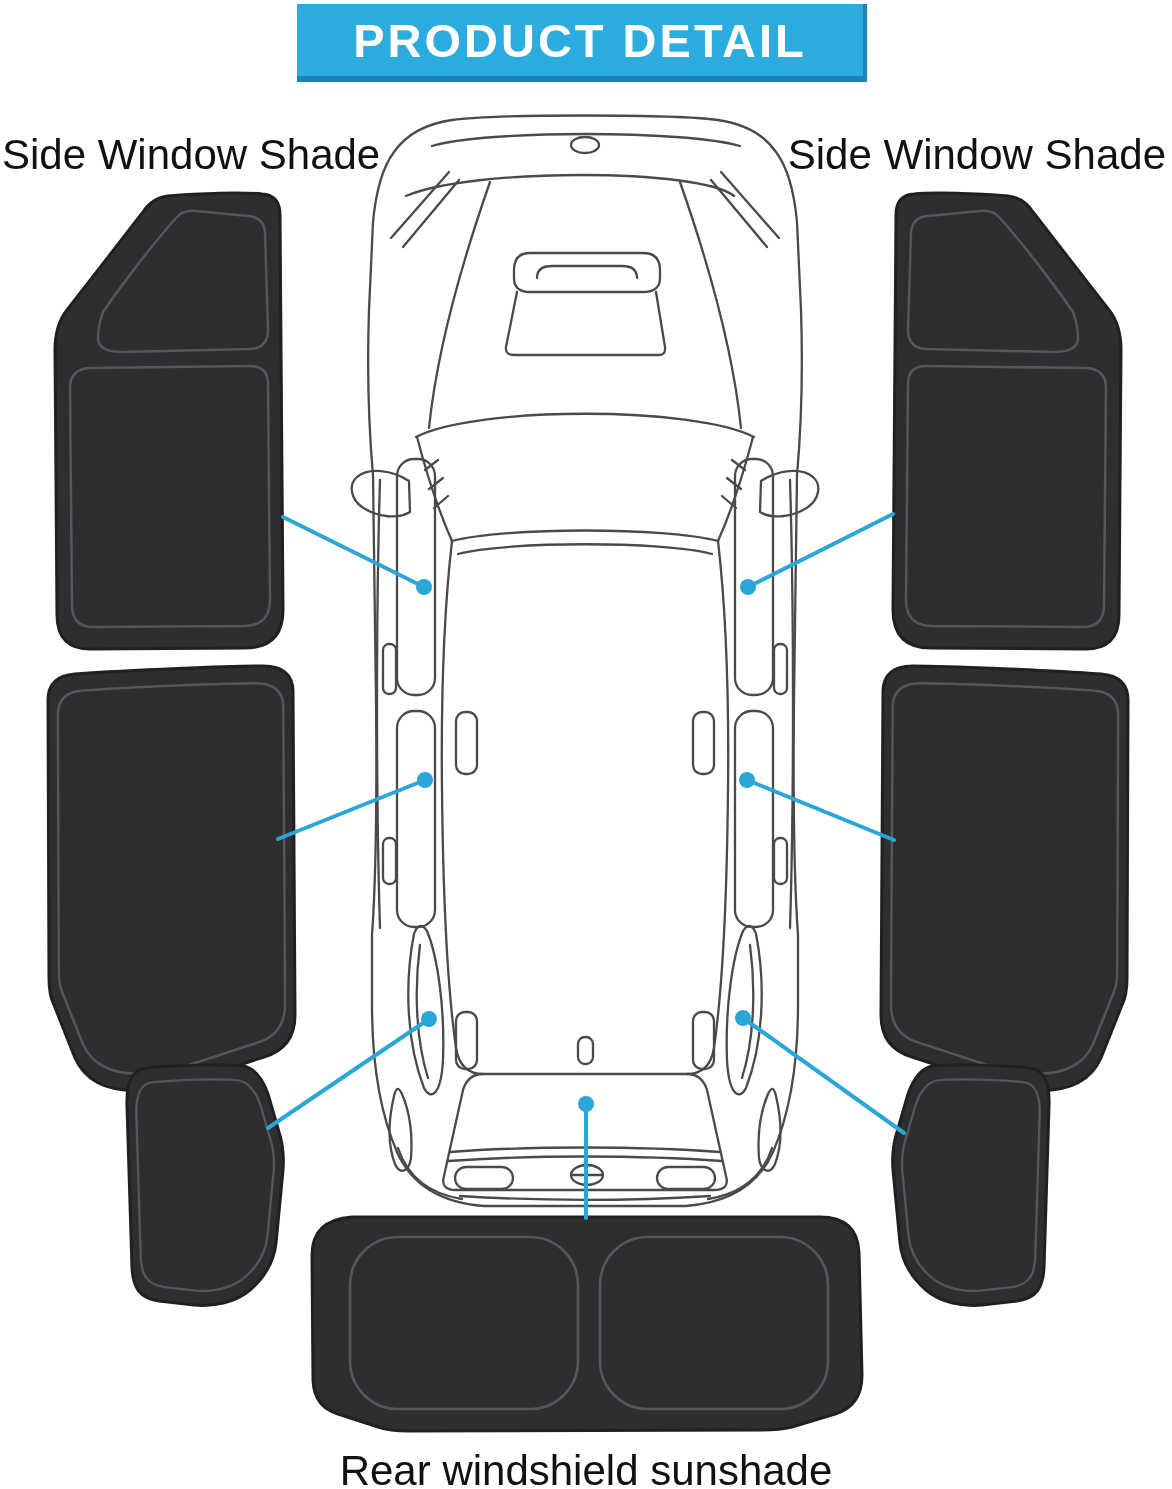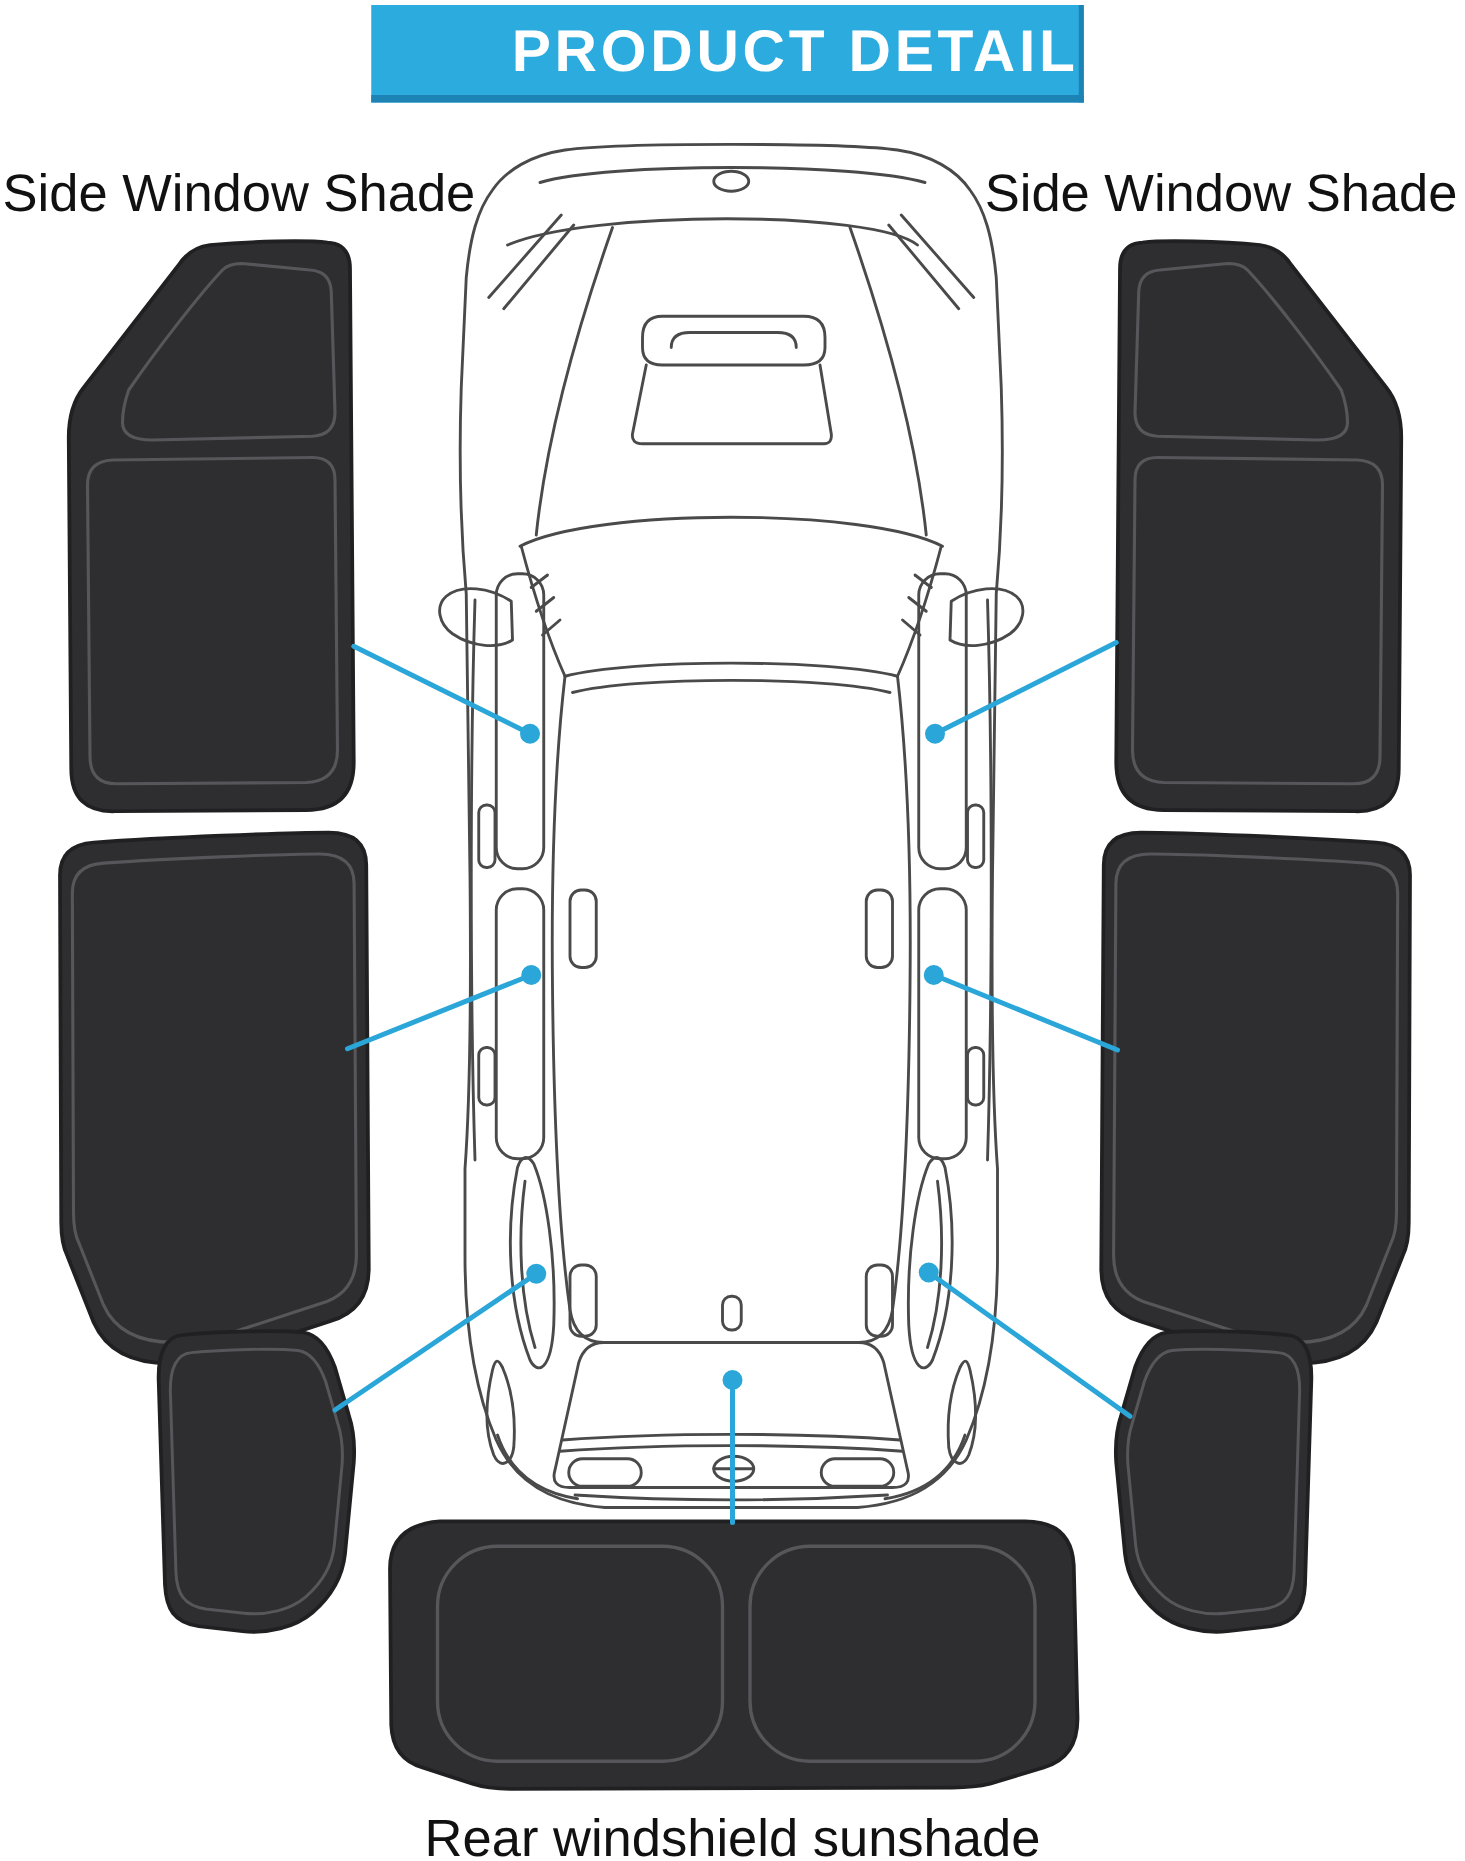--- a/index.html
+++ b/index.html
@@ -8,21 +8,21 @@
     width:1172px;height:1489px;
     background:var(--background,#fff);
     font-family:"Liberation Sans", sans-serif;
     overflow:hidden;
   }
   .banner{
     position:absolute;left:297px;top:4px;width:566px;height:72px;
     background:var(--banner-bg,#2cabdf);
     border-bottom:6px solid var(--banner-edge,#1d83b4);
     border-right:4px solid var(--banner-edge,#1d83b4);
-    display:flex;align-items:center;justify-content:flex-end;
+    display:flex;align-items:center;justify-content:center;
   }
   .banner span{
     color:var(--banner-text,#fff);
     font-size:47px;font-weight:bold;letter-spacing:3px;
   }
   .label{
     position:absolute;
     color:var(--label-text,#111);
     font-size:42px;
     white-space:nowrap;

